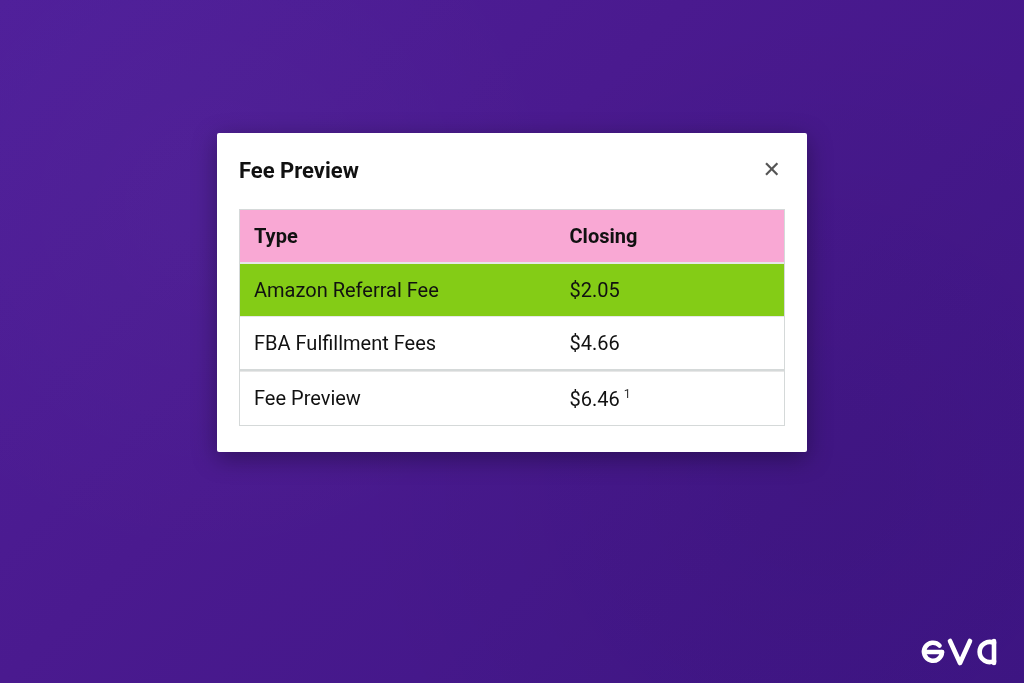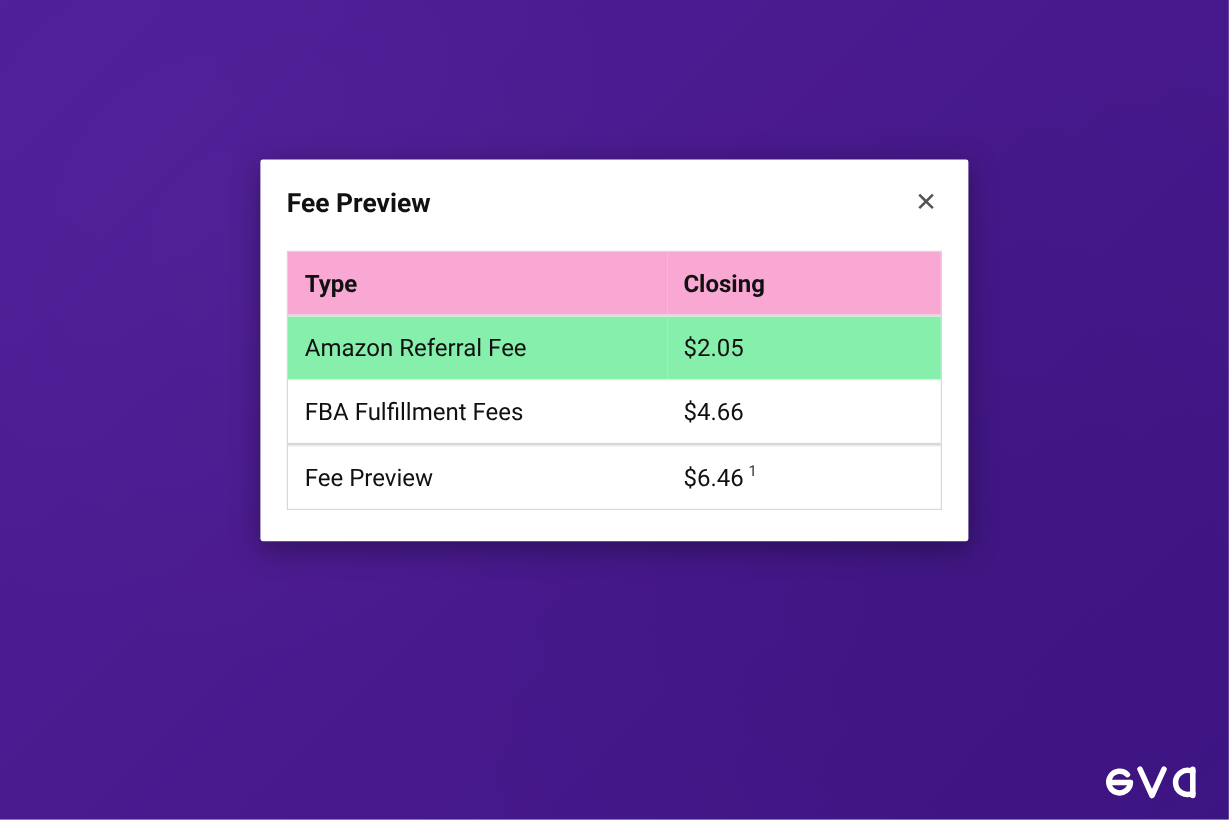--- a/index.html
+++ b/index.html
@@ -65,21 +65,21 @@
     .fee-table thead th {
       font-weight: 700;
       background: #f9a8d4;
       border-bottom: 1px solid #e7e7e7;
     }
     .fee-table tbody tr td {
       border-top: 1px solid #e7e7e7;
       font-weight: 400;
     }
     .fee-table tbody tr.alt td {
-      background: #86efac;
+      background: #84cc16;
     }
     .sep-row td {
       border-top: 2px solid #d5d9d9 !important;
       padding: 0 !important;
       height: 0;
       line-height: 0;
     }
     .col-type { width: 58%; }
     .col-amount { width: 42%; }
 

